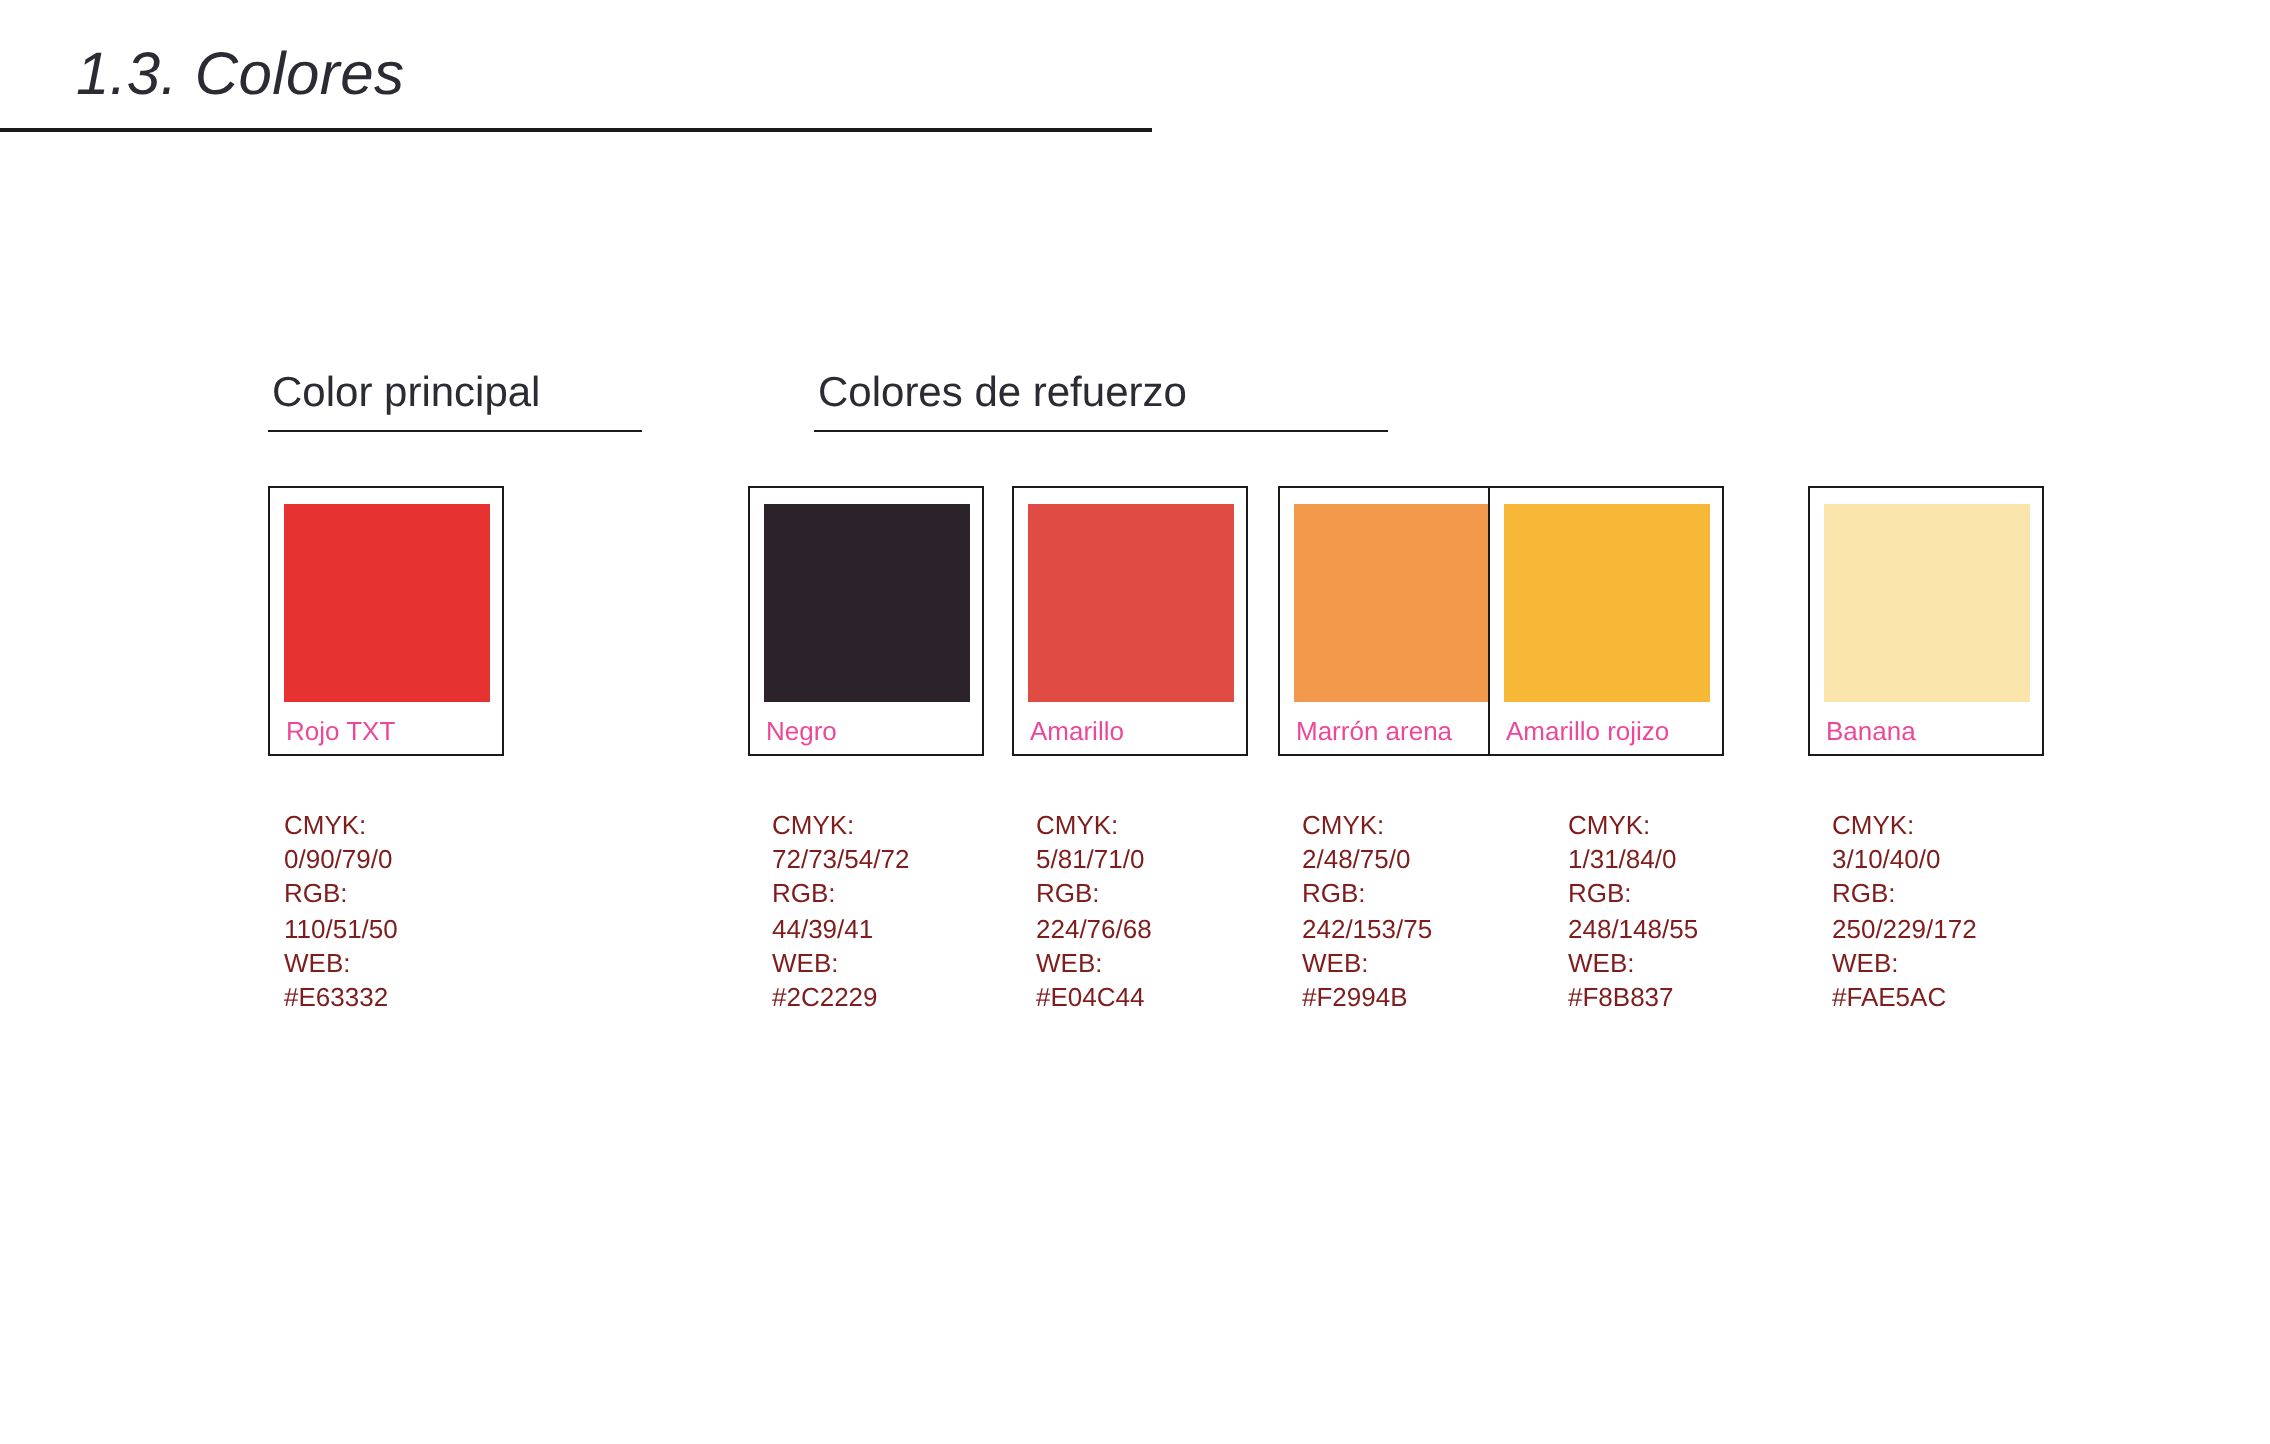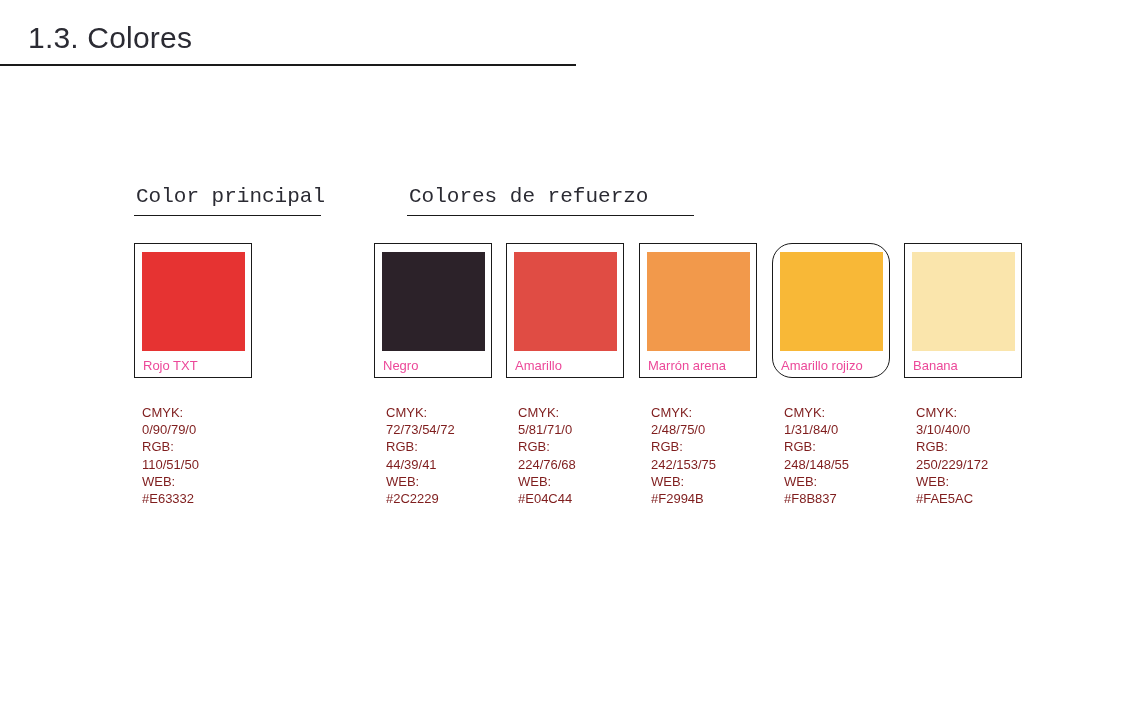--- a/index.html
+++ b/index.html
@@ -23,23 +23,24 @@
     left: 0;
     top: 0;
     width: 576px;
   }
   .page-title {
     font-size: 30px;
     font-weight: 400;
     letter-spacing: 0.2px;
     color: #2b2b33;
     margin: 0;
-    padding: 18px 0 0 28px;
+    padding: 18px 0 0 38px;
     line-height: 40px;
     white-space: nowrap;
+    font-style: italic;
   }
   .page-title-rule {
     width: 576px;
     height: 2px;
     background: #1a1a1a;
     margin-top: 6px;
   }
 
   
   .groups {
@@ -54,21 +55,20 @@
     top: 0;
   }
   .group-heading .group-label {
     display: block;
     font-size: 21px;
     font-weight: 400;
     line-height: 27px;
     color: #2b2b33;
     white-space: nowrap;
     padding-left: 2px;
-    font-family: Liberation Mono, monospace;
   }
   .group-heading .group-rule {
     display: block;
     height: 1px;
     background: #1a1a1a;
     margin-top: 5px;
   }
   .group-heading.principal { left: 134px; }
   .group-heading.principal .group-rule { width: 187px; }
   .group-heading.refuerzo { left: 374px; margin-left: 33px; }
@@ -112,21 +112,21 @@
     white-space: nowrap;
   }
   .spec-key { display: block; }
   .spec-val { display: block; }
 
   
   .col-0 { left: 134px; }
   .col-1 { left: 374px; }
   .col-2 { left: 506px; }
   .col-3 { left: 639px; }
-  .col-4 { left: 772px; border-radius: 20px; }
+  .col-4 { left: 744px; }
   .col-5 { left: 904px; }
 
   .spec-0 { left: 142px; }
   .spec-1 { left: 386px; }
   .spec-2 { left: 518px; }
   .spec-3 { left: 651px; }
   .spec-4 { left: 784px; }
   .spec-5 { left: 916px; }
 </style>
 </head>

